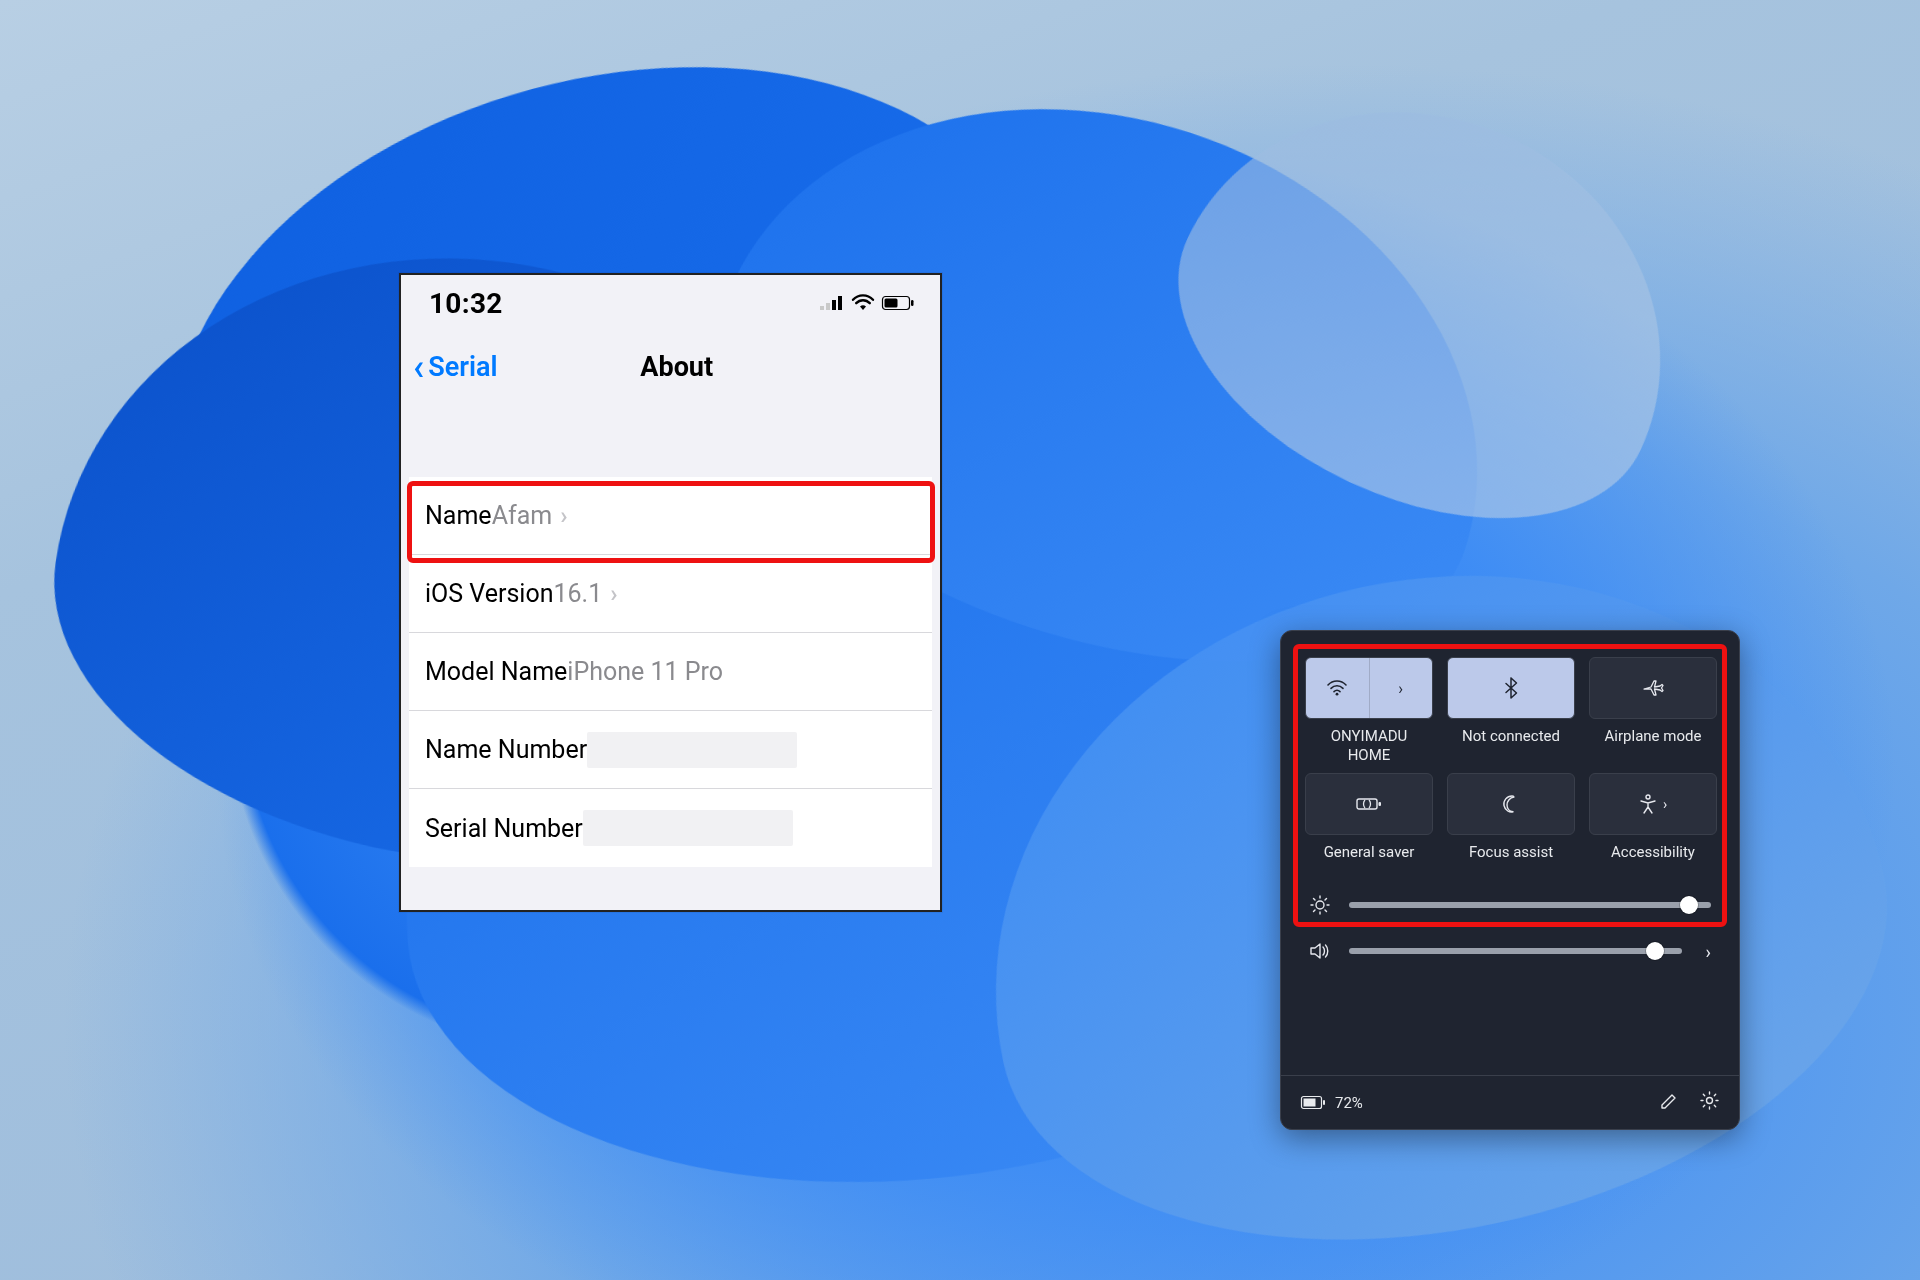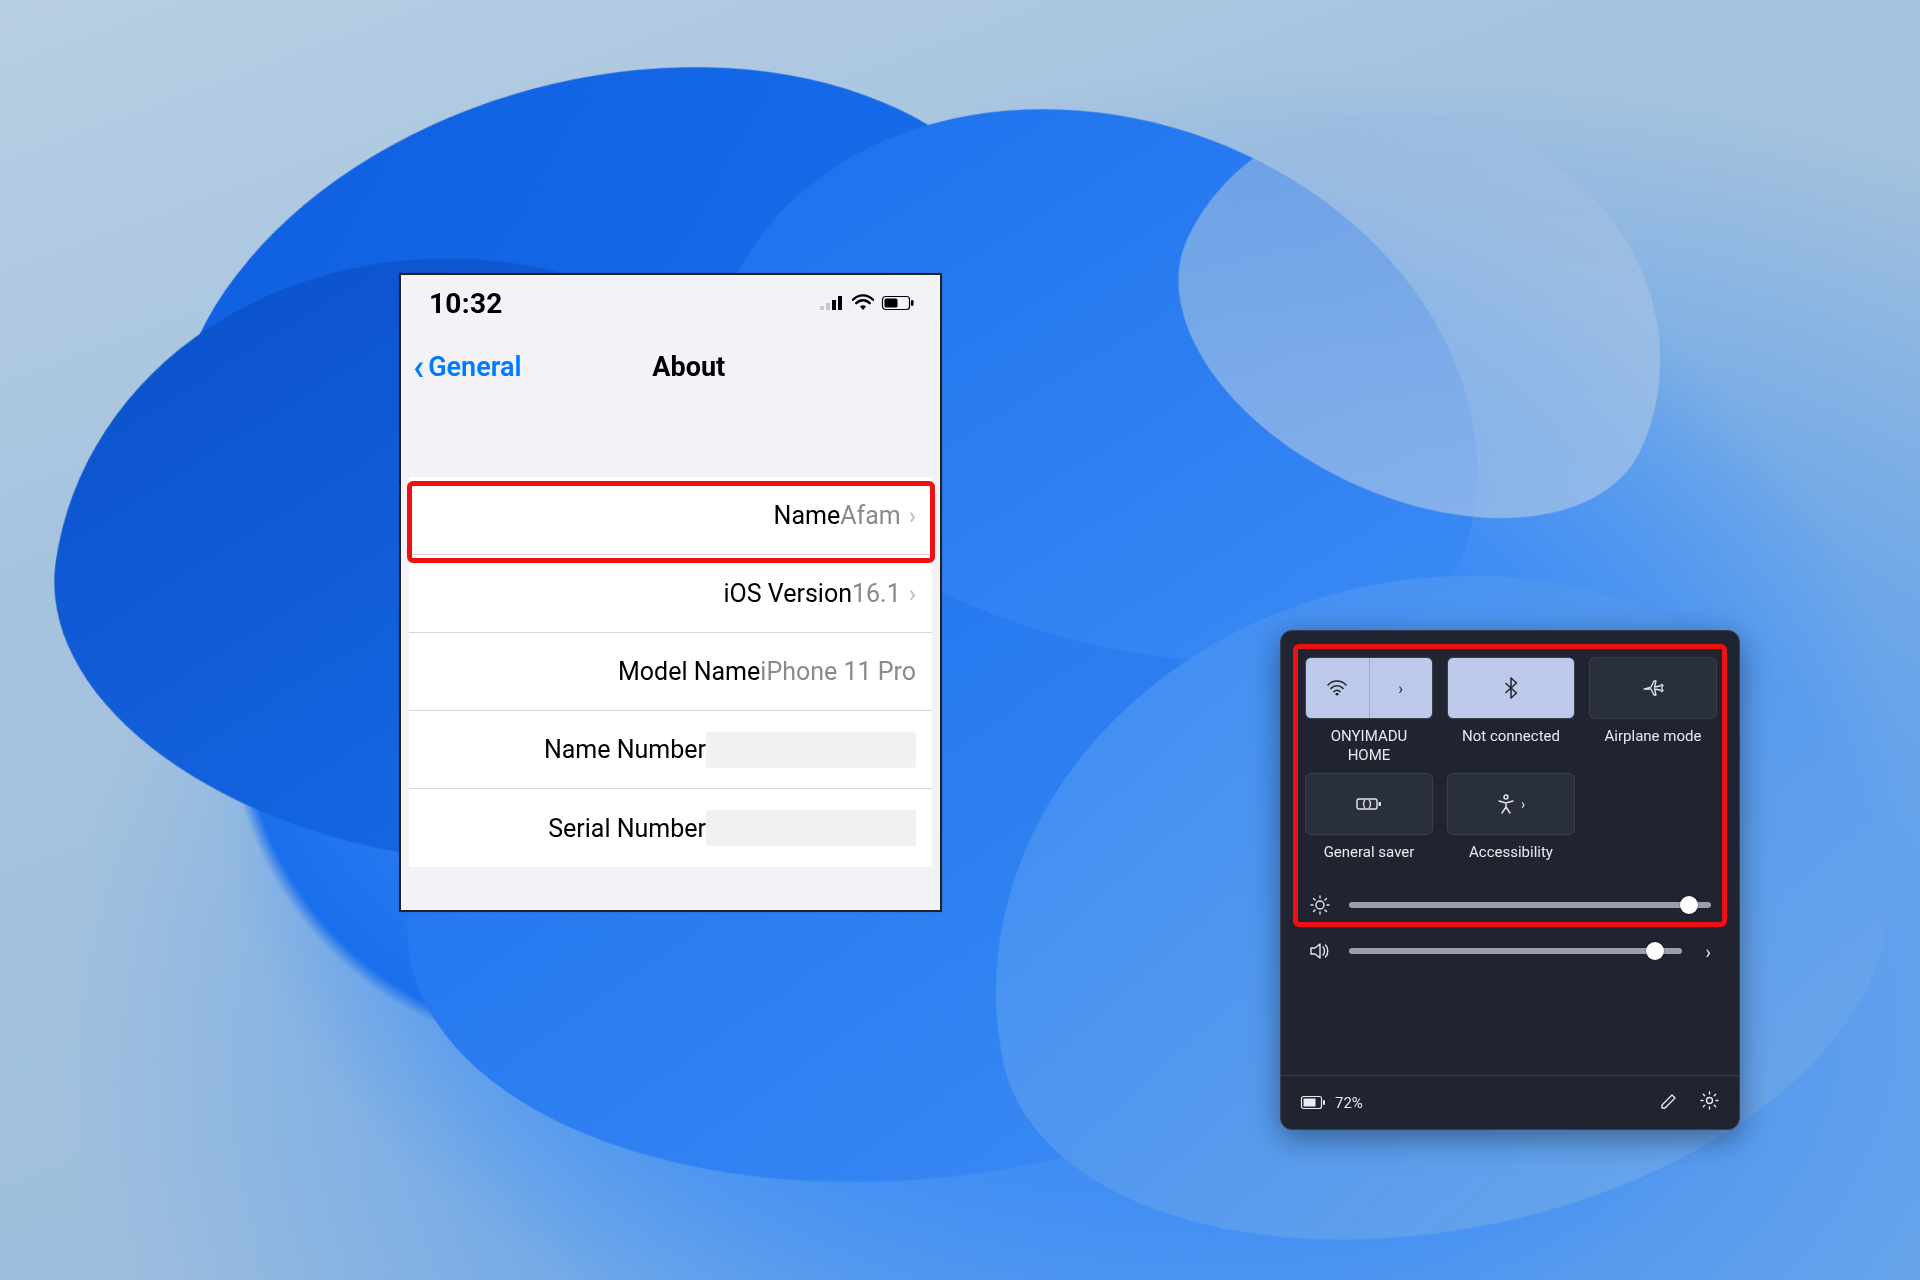--- a/index.html
+++ b/index.html
@@ -50,21 +50,21 @@
   .ios-nav {
     height: 72px; display:flex; align-items:center; padding: 0 12px;
   }
   .back-chevron { color:#007aff; font-size: 36px; font-weight:600; line-height:1; margin-right:4px; }
   .back-label { color:#007aff; font-size: 27px; font-weight:600; }
   .nav-title { flex:1; text-align:center; font-size:27px; font-weight:700; color:#000; margin-left:-72px; }
 
   .ios-list { margin-top: 74px; padding: 0 8px; }
   .ios-row {
     background:#fff;
-    display:flex; align-items:center; justify-content:flex-end;
+    display:flex; align-items:center; justify-content:flex-start;
     height: 78px;
     padding: 0 16px;
     font-size: 25px;
     border-bottom: 1px solid #d8d8dc;
   }
   .ios-row:last-child { border-bottom:none; }
   .ios-row .label { color:#000; }
   .ios-row .value { color:#8a8a8e; display:flex; align-items:center; gap:8px; }
   .ios-row .chev { color:#c4c4c8; font-size:24px; font-weight:600; }
   .ios-row .redacted { width: 210px; height: 36px; background:#f1f1f3; border-radius:2px; }
@@ -168,21 +168,21 @@
       <svg width="32" height="14" viewBox="0 0 32 14">
           <rect x="0.5" y="0.5" width="27" height="13" rx="3" fill="none" stroke="#000" stroke-width="1.2"></rect>
           <rect x="2.5" y="2.5" width="13" height="9" rx="1.5" fill="#000"></rect>
           <rect x="29" y="4" width="2.5" height="6" rx="1.2" fill="#000"></rect>
         </svg>
     </span>
   </div>
 
   <div class="ios-nav">
     <span class="back-chevron">‹</span>
-    <span class="back-label">General</span>
+    <span class="back-label">Serial</span>
     <span class="nav-title">About</span>
   </div>
 
   <div class="ios-list">
     <div class="ios-row">
       <span class="label">Name</span>
       <span class="value">
         <span>Afam</span>
         <span class="chev">›</span>
       </span>
@@ -260,20 +260,28 @@
       <div class="qs-tile">
         <svg width="26" height="16" viewBox="0 0 26 16">
             <rect x="1" y="3" width="20" height="10" rx="2" fill="none" stroke="currentColor" stroke-width="1.4"></rect>
             <rect x="22.5" y="6" width="2.5" height="4" rx="1" fill="currentColor"></rect>
             <path d="M9 4 C7 6 7 10 9 12 M13 4 C15 6 15 10 13 12" stroke="currentColor" stroke-width="1.3" fill="none"></path>
           </svg>
       </div>
       <div class="qs-label">General saver</div>
     </div>
 
+    <div class="qs-cell">
+      <div class="qs-tile">
+        <svg width="18" height="18" viewBox="0 0 18 18">
+            <path d="M12 2 C8 2.5 5 6 5 10 C5 13.5 7.6 16.3 11 16.8 C8 18 3 15.5 2 10.5 C1 5.5 5 1 10 1 C10.8 1 11.5 1.1 12 2 Z" fill="none" stroke="currentColor" stroke-width="1.4" stroke-linejoin="round"></path>
+          </svg>
+      </div>
+      <div class="qs-label">Focus assist</div>
+    </div>
 
     <div class="qs-cell">
       <div class="qs-tile">
         <svg width="18" height="20" viewBox="0 0 18 20">
             <circle cx="9" cy="3" r="2" fill="none" stroke="currentColor" stroke-width="1.4"></circle>
             <path d="M2 7 L9 9 L16 7 M9 9 L9 13 M9 13 L5 19 M9 13 L13 19" stroke="currentColor" stroke-width="1.4" fill="none" stroke-linecap="round"></path>
           </svg>
         <span class="mini-chev">›</span>
       </div>
       <div class="qs-label">Accessibility</div>

